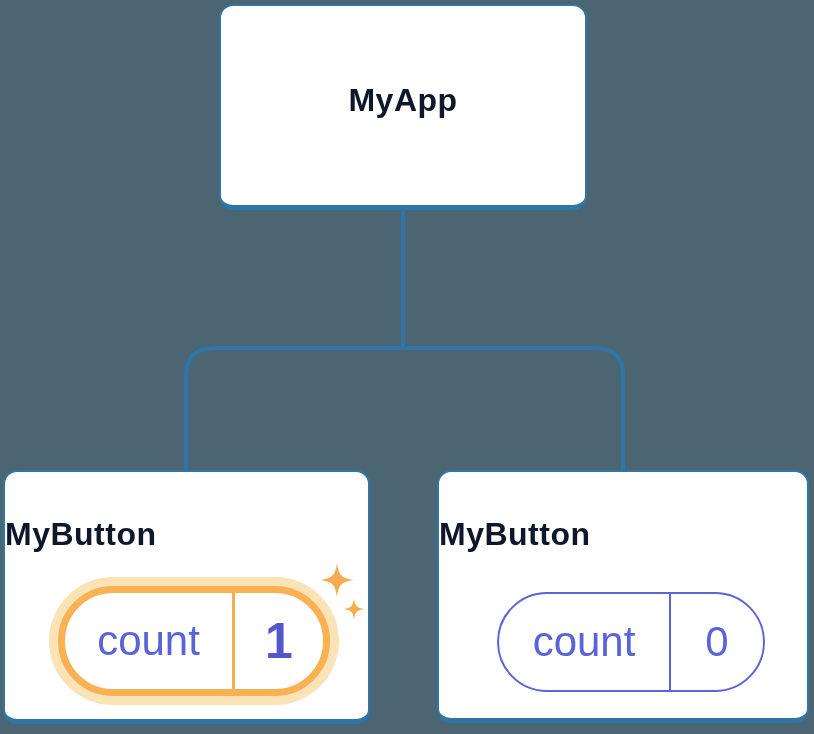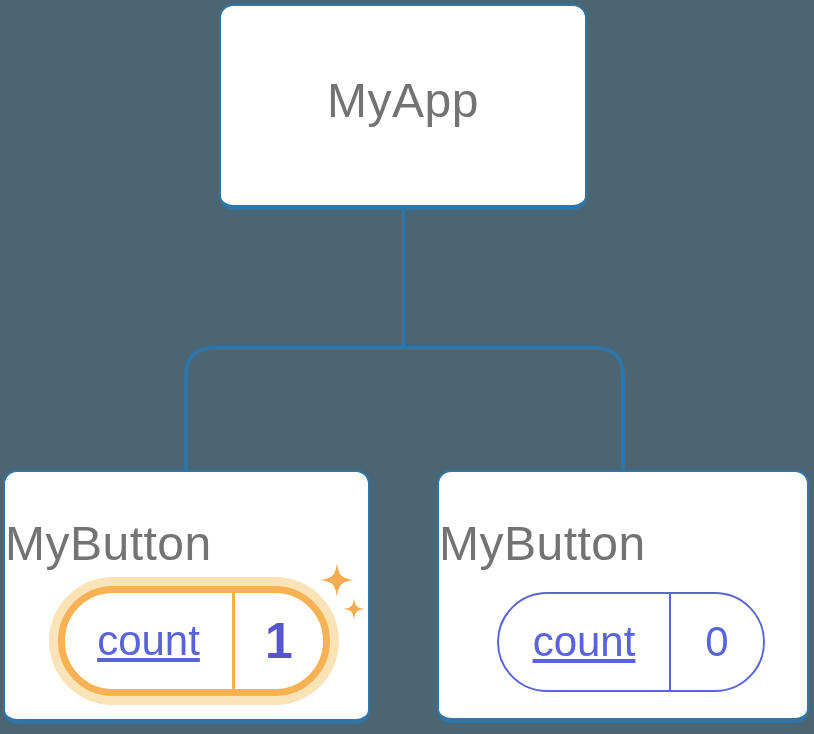--- a/index.html
+++ b/index.html
@@ -31,23 +31,23 @@
   }
   .node-root {
     left: 219px; top: 4px;
     width: 368px; height: 206px;
     display: flex; align-items: center; justify-content: center;
     padding-bottom: 10px;
   }
   .node-child-left  { left: 3px;   top: 470px; width: 367px; height: 254px; }
   .node-child-right { left: 437px; top: 470px; width: 372px; height: 253px; }
   .node-title {
-    font-size: 48px;
-    font-weight: 400;
-    color: #737373;
+    font-size: 32px;
+    font-weight: 700;
+    color: #0f172a;
     letter-spacing: 0.5px;
   }
   .child-title {
     position: absolute;
     left: 0; right: 0; top: 44px;
     text-align: left;
   }
   .pill {
     position: absolute;
     display: flex;
@@ -66,21 +66,20 @@
   .pill-cold {
     left: 58px; top: 120px;
     width: 268px; height: 100px;
     border: 2.5px solid #5C64D9;
   }
   .pill-key {
     flex: 1 1 auto;
     display: flex; align-items: center; justify-content: center;
     font-size: 42px;
     color: #5A64DA;
-    text-decoration: underline;
   }
   .pill-hot  .pill-key { border-right: 3px solid #F6AE52; }
   .pill-cold .pill-key { border-right: 2.5px solid #5C64D9; }
   .pill-value {
     display: flex; align-items: center; justify-content: center;
     color: #5A64DA;
     font-size: 42px;
   }
   .pill-hot  .pill-value { width: 88px; font-size: 50px; font-weight: 700; color: #5456CC; }
   .pill-cold .pill-value { width: 92px; }

